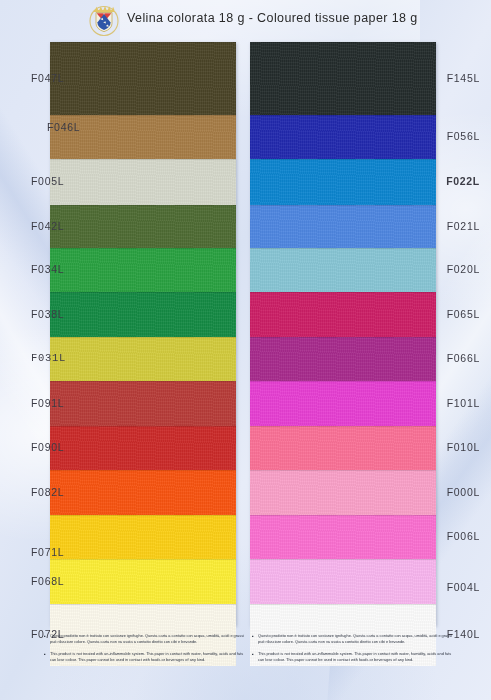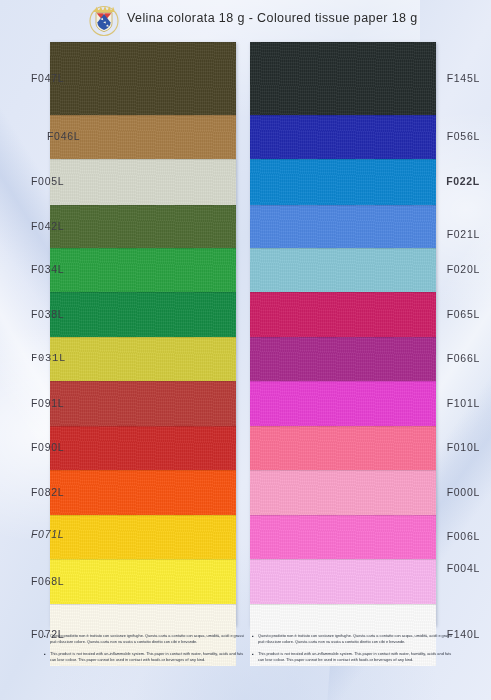--- a/index.html
+++ b/index.html
@@ -218,46 +218,46 @@
       <div class="swatch" style="height: 45px; background: rgb(230, 63, 210);"></div>
       <div class="swatch" style="height: 44px; background: rgb(250, 112, 150);"></div>
       <div class="swatch" style="height: 45px; background: rgb(249, 160, 200);"></div>
       <div class="swatch" style="height: 44px; background: rgb(250, 111, 208);"></div>
       <div class="swatch" style="height: 45px; background: rgb(247, 181, 238);"></div>
       <div class="swatch" style="height: 62px; background: rgb(251, 251, 251);"></div>
     </div>
 
   <div id="codes-left">
       <div class="code code-left" style="top: 71.5px;">F047L</div>
-      <div class="code code-left" style="top: 130px; padding-left: 16px;">F046L</div>
+      <div class="code code-left" style="top: 121px; padding-left: 16px;">F046L</div>
       <div class="code code-left" style="top: 175px;">F005L</div>
       <div class="code code-left" style="top: 219.5px;">F042L</div>
       <div class="code code-left" style="top: 263px;">F034L</div>
       <div class="code code-left" style="top: 307.5px;">F038L</div>
       <div class="code code-left" style="top: 352px; font-family: Liberation Mono, monospace;">F031L</div>
       <div class="code code-left" style="top: 396.5px;">F091L</div>
       <div class="code code-left" style="top: 441px;">F090L</div>
       <div class="code code-left" style="top: 485.5px;">F082L</div>
-      <div class="code code-left" style="top: 528px; font-style: italic;">F071L</div>
+      <div class="code code-left" style="top: 546px;">F071L</div>
       <div class="code code-left" style="top: 574.5px;">F068L</div>
       <div class="code code-left" style="top: 628px;">F072L</div>
     </div>
   <div id="codes-right">
       <div class="code code-right" style="top: 71.5px;">F145L</div>
       <div class="code code-right" style="top: 130px; margin-left: 20px;">F056L</div>
       <div class="code code-right" style="top: 175px; font-weight: bold;">F022L</div>
-      <div class="code code-right" style="top: 219.5px; margin-top: 8px;">F021L</div>
+      <div class="code code-right" style="top: 219.5px;">F021L</div>
       <div class="code code-right" style="top: 263px;">F020L</div>
       <div class="code code-right" style="top: 307.5px;">F065L</div>
       <div class="code code-right" style="top: 352px; padding-left: 24px;">F066L</div>
       <div class="code code-right" style="top: 396.5px; margin-left: 24px;">F101L</div>
       <div class="code code-right" style="top: 441px;">F010L</div>
       <div class="code code-right" style="top: 485.5px; padding-left: 12px;">F000L</div>
       <div class="code code-right" style="top: 530px;">F006L</div>
-      <div class="code code-right" style="top: 562px;">F004L</div>
+      <div class="code code-right" style="top: 581px;">F004L</div>
       <div class="code code-right" style="top: 628px;">F140L</div>
     </div>
 
   <div class="notes notes-left">
     <div class="note-block">
       <span class="bullet">▪</span>
       <span>Questo prodotto non è trattato con sostanze ignifughe. Questa carta a contatto con acqua, umidità, acidi e grassi può rilasciare colore. Questa carta non va usata a contatto diretto con cibi e bevande.</span>
     </div>
     <div class="note-block">
       <span class="bullet">▪</span>

